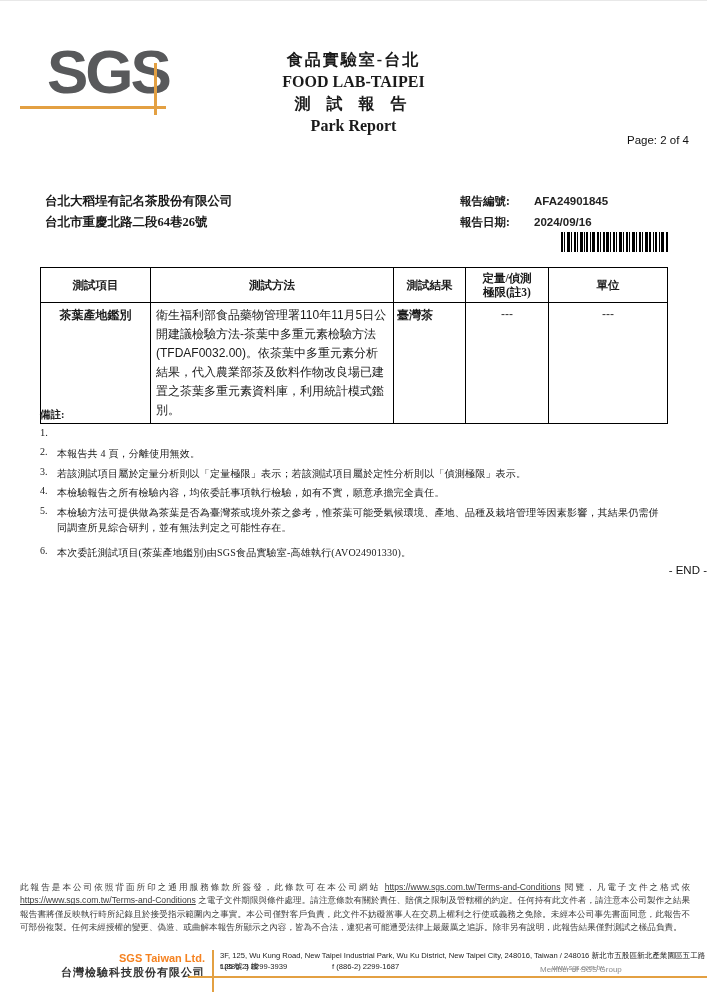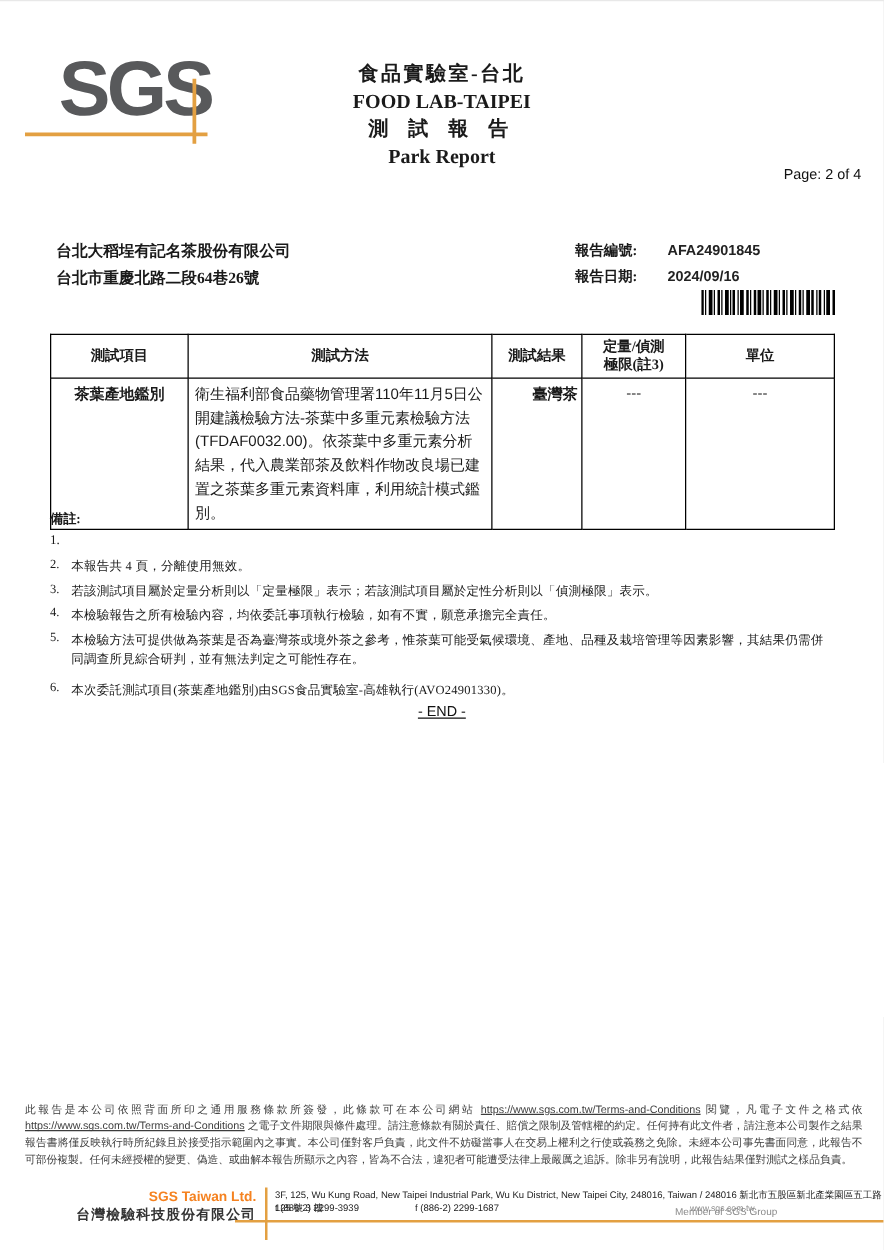--- a/index.html
+++ b/index.html
@@ -47,37 +47,37 @@
   .rtable { position:absolute; left:40px; top:266px; width:627px; border-collapse:collapse;
     table-layout:fixed; }
   .rtable th, .rtable td { border:1.6px solid #000; vertical-align:top; }
   .rtable th { font-size:11.5px; font-weight:bold; text-align:center; padding:3px 2px; line-height:14px; }
   .rtable .hdr-row th { height:30px; vertical-align:middle; }
   .rtable td { font-size:12px; padding:4px 3px; height:101px; }
   .cell-item  { text-align:center; font-weight:bold;
     font-family:"Liberation Sans","DejaVu Sans",sans-serif; }
   .cell-method{ text-align:left; font-family:"Liberation Sans","DejaVu Sans",sans-serif;
     line-height:19px; padding:3px 5px !important; }
-  .cell-result{ text-align:right; font-weight:bold;
+  .cell-result{ text-align:left; font-weight:bold;
     font-family:Liberation Mono, monospace; }
   .cell-dash  { text-align:center; font-family:"Liberation Sans","DejaVu Sans",sans-serif; color:#333; }
 
   
   .notes { position:absolute; left:40px; top:407px; width:627px; }
   .notes-title { font-size:10.5px; font-weight:bold; margin-bottom:4px; }
   .note-big { display:flex; margin-bottom:8px; }
   .note-big .no { font-size:10.5px; width:17px; padding-top:1px; }
   .note-big .txt { font-size:14px; font-weight:bold; letter-spacing:0.5px; line-height:20px; }
   .note { display:flex; margin-bottom:4.5px; }
   .note .no  { font-size:10px; width:17px; flex:0 0 17px; }
   .note .txt { font-size:10px; line-height:15px; letter-spacing:0.2px; }
   .note.gap { margin-top:10px; }
 
-  .end-marker { position:absolute; left:0; top:563px; width:707px; text-align:center;
-    font-size:11.5px; font-family:"Liberation Sans","DejaVu Sans",sans-serif; color:#111;text-decoration:underline; }
+  .end-marker { position:absolute; left:0; top:563px; width:707px; text-align:right;
+    font-size:11.5px; font-family:"Liberation Sans","DejaVu Sans",sans-serif; color:#111; }
 
   
   .disclaimer { position:absolute; left:20px; top:880px; width:670px;
     font-family:"Liberation Sans","DejaVu Sans",sans-serif;
     font-size:8.6px; line-height:13.4px; color:#3d3d3d; text-align:justify; }
   .disclaimer a { color:#3d3d3d; text-decoration:underline; }
 
   
   .footer { position:absolute; left:0; top:948px; width:707px; height:52px;
     font-family:"Liberation Sans","DejaVu Sans",sans-serif; }

